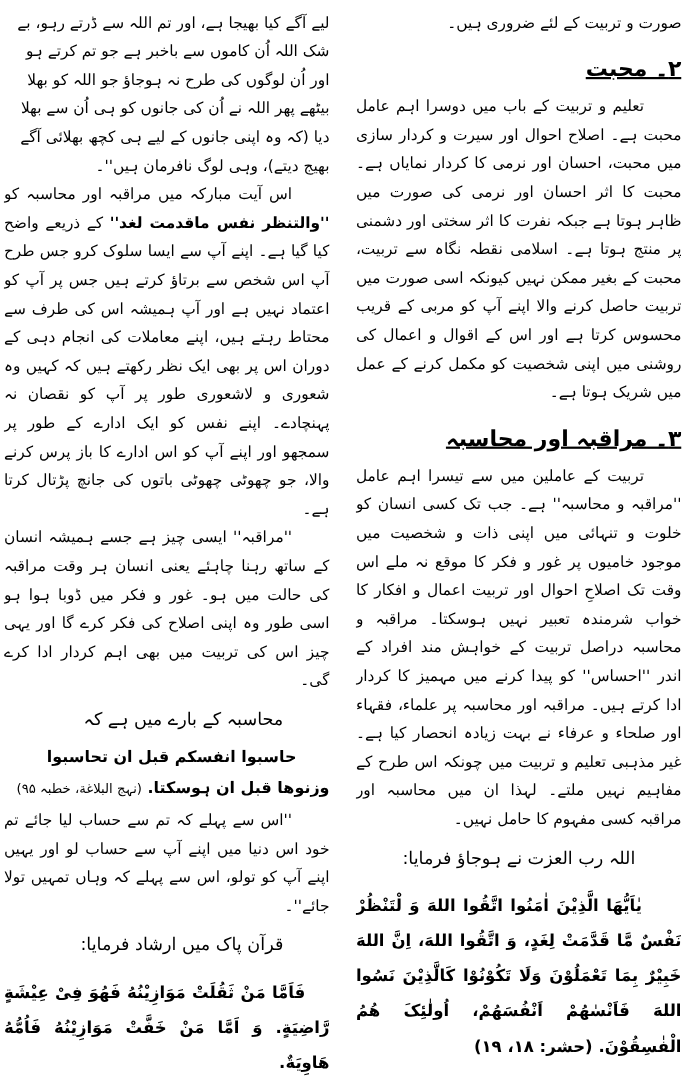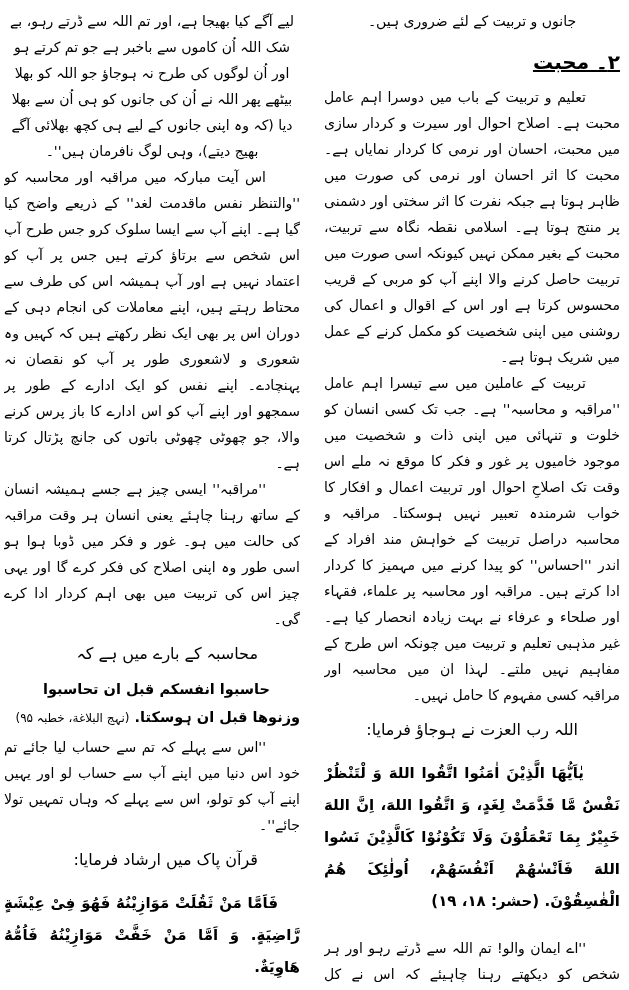--- a/index.html
+++ b/index.html
@@ -21,39 +21,39 @@
     flex:0 0 296px;
     overflow:hidden;
   }
   .body-text, p {
     font-size:14px;
     line-height:26px;
     text-align:justify;
     margin:0;
   }
   p.para { text-indent:34px; }
-  p.flush { text-indent:0; text-align:center; }
+  p.flush { text-indent:0; text-align:right; }
   .lead-line { text-indent:42px; text-align:right; margin:12px 0; }
   .heading {
     font-size:20px;
     font-weight:bold;
     text-align:right;
     margin:16px 0 10px 0;
     letter-spacing:0;
     text-decoration:underline;
   }
   .arabic-block {
     font-weight:bold;
     font-size:15px;
     line-height:32px;
     text-align:justify;
     margin:18px 0;
   }
   .verse-wrap { text-indent:36px; }
-  .bold-inline { font-weight:normal; }
+  .bold-inline { font-weight:bold; }
   .hadith-block {
     font-weight:bold;
     font-size:14.5px;
     line-height:28px;
     text-align:right;
     margin:2px 0;
     text-indent:30px;
   }
   .hadith-ref { font-weight:normal; font-size:12px; }
   .ref-line {
@@ -67,26 +67,27 @@
   }
   .quote-para { text-indent:34px; }
 </style>
 </head>
 <body>
 
 <div class="page">
 
   <div class="col">
 
-    <p class="flush">جانوں و تربیت کے لئے ضروری ہیں۔</p>
+    <p class="flush">صورت و تربیت کے لئے ضروری ہیں۔</p>
 
     <div class="heading">۲۔ محبت</div>
 
     <p class="para">تعلیم و تربیت کے باب میں دوسرا اہم عامل محبت ہے۔ اصلاح احوال اور سیرت و کردار سازی میں محبت، احسان اور نرمی کا کردار نمایاں ہے۔ محبت کا اثر احسان اور نرمی کی صورت میں ظاہر ہوتا ہے جبکہ نفرت کا اثر سختی اور دشمنی پر منتج ہوتا ہے۔ اسلامی نقطہ نگاہ سے تربیت، محبت کے بغیر ممکن نہیں کیونکہ اسی صورت میں تربیت حاصل کرنے والا اپنے آپ کو مربی کے قریب محسوس کرتا ہے اور اس کے اقوال و اعمال کی روشنی میں اپنی شخصیت کو مکمل کرنے کے عمل میں شریک ہوتا ہے۔</p>
 
+    <div class="heading">۳۔ مراقبہ اور محاسبہ</div>
 
     <p class="para">تربیت کے عاملین میں سے تیسرا اہم عامل ''مراقبہ و محاسبہ'' ہے۔ جب تک کسی انسان کو خلوت و تنہائی میں اپنی ذات و شخصیت میں موجود خامیوں پر غور و فکر کا موقع نہ ملے اس وقت تک اصلاحِ احوال اور تربیت اعمال و افکار کا خواب شرمندہ تعبیر نہیں ہوسکتا۔ مراقبہ و محاسبہ دراصل تربیت کے خواہش مند افراد کے اندر ''احساس'' کو پیدا کرنے میں مہمیز کا کردار ادا کرتے ہیں۔ مراقبہ اور محاسبہ پر علماء، فقہاء اور صلحاء و عرفاء نے بہت زیادہ انحصار کیا ہے۔ غیر مذہبی تعلیم و تربیت میں چونکہ اس طرح کے مفاہیم نہیں ملتے۔ لہذا ان میں محاسبہ اور مراقبہ کسی مفہوم کا حامل نہیں۔</p>
 
     <div class="lead-line">اللہ رب العزت نے ہوجاؤ فرمایا:</div>
 
     <div class="arabic-block verse-wrap">
       <span>یٰاَیُّهَا الَّذِیْنَ اٰمَنُوا اتَّقُوا اللهَ وَ لْتَنْظُرْ نَفْسٌ مَّا قَدَّمَتْ لِغَدٍ، وَ اتَّقُوا اللهَ، اِنَّ اللهَ خَبِیْرٌ بِمَا تَعْمَلُوْنَ وَلَا تَکُوْنُوْا کَالَّذِیْنَ نَسُوا اللهَ فَاَنْسٰهُمْ اَنْفُسَهُمْ، اُولٰئِکَ هُمُ الْفٰسِقُوْنَ.</span>
       <span>(حشر: ۱۸، ۱۹)</span>
     </div>
 

